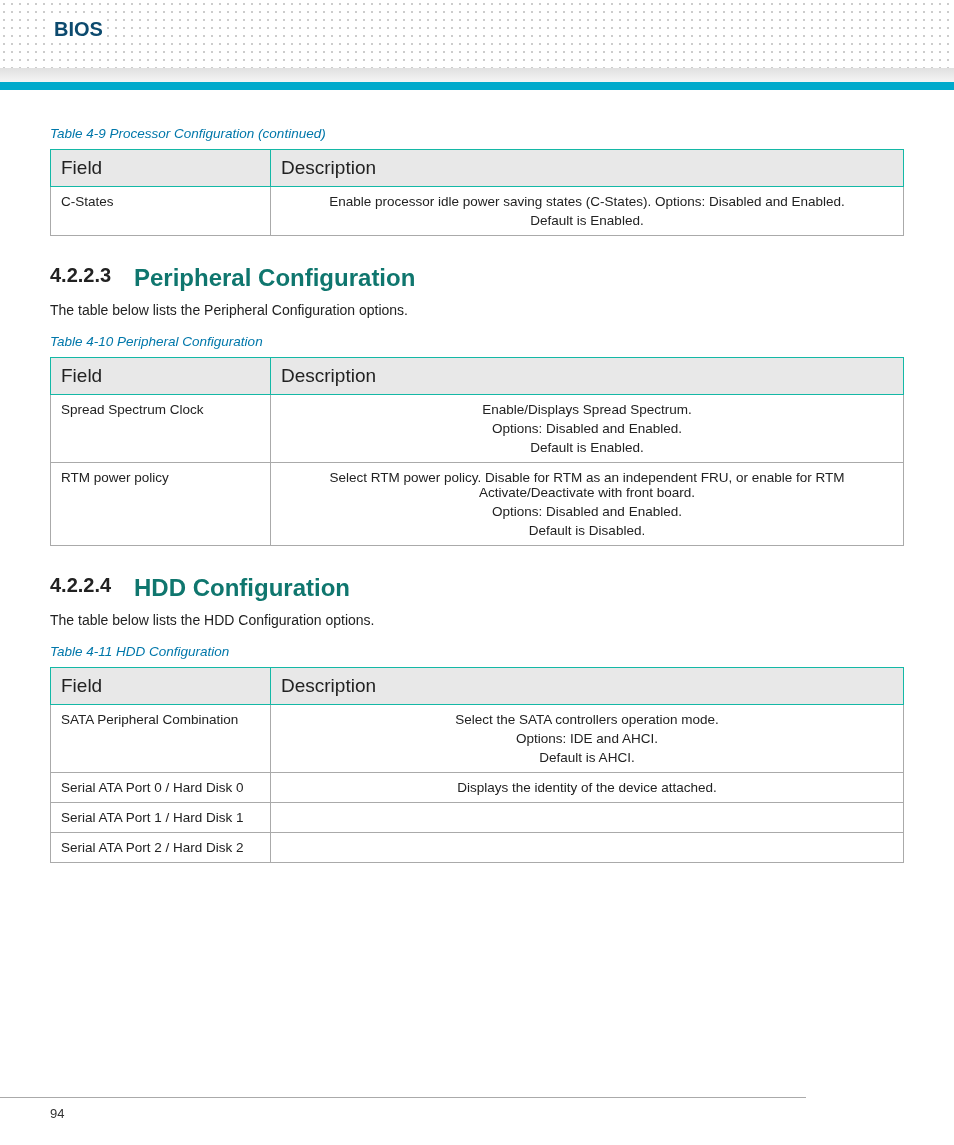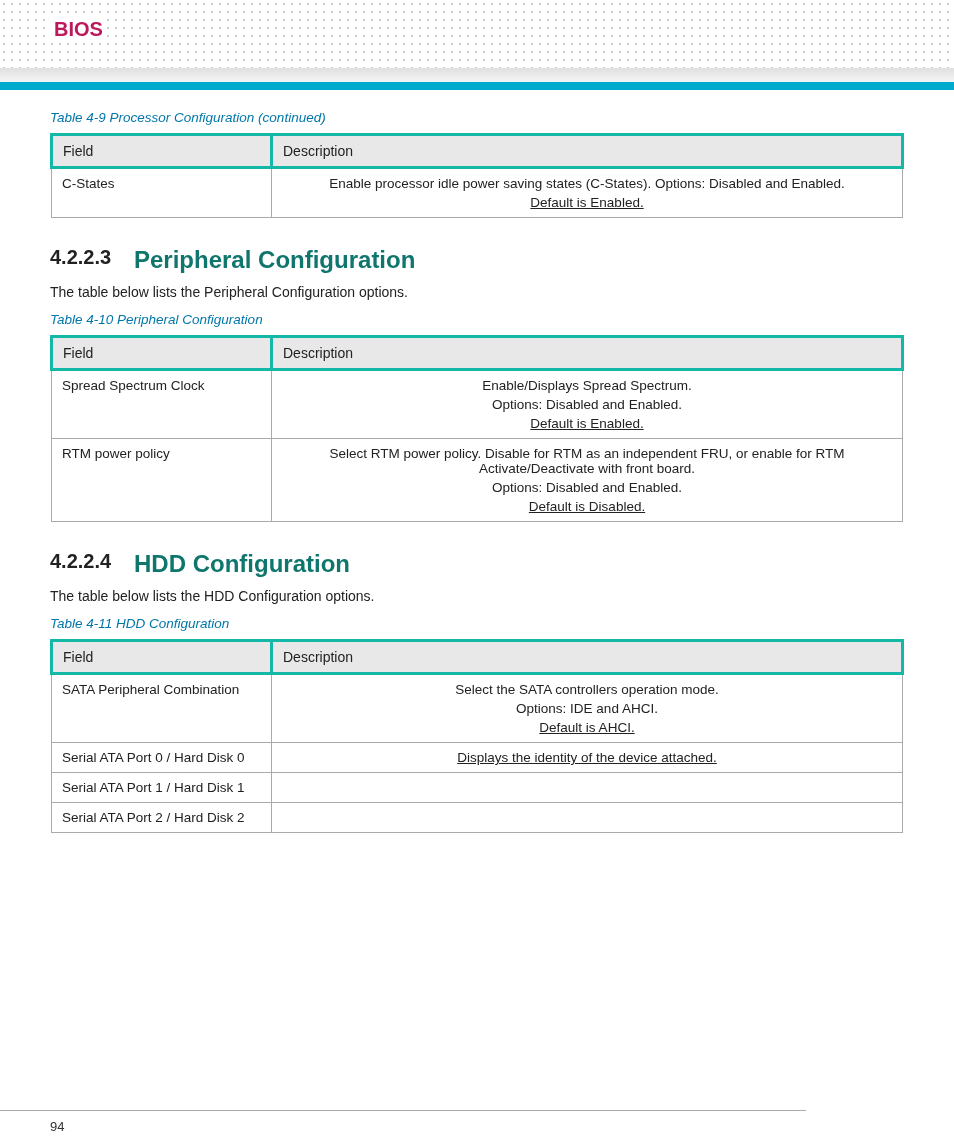--- a/index.html
+++ b/index.html
@@ -25,21 +25,21 @@
       height: 70px;
       background-image: radial-gradient(circle, #ccc 1px, transparent 1px);
       background-size: 8px 8px;
     }
     .header-title {
       position: absolute;
       top: 18px;
       left: 50px;
       font-size: 20px;
       font-weight: bold;
-      color: #be185d;
+      color: #0c4a6e;
       background: #fff;
       padding: 0 4px;
       z-index: 2;
     }
     .header-blue-bar {
       position: absolute;
       bottom: 0;
       left: 0; right: 0;
       height: 8px;
       background: #00aacc;
@@ -56,20 +56,21 @@
     .content {
       padding: 20px 50px 40px 50px;
     }
 
     
     .table-caption {
       font-style: italic;
       color: #0077aa;
       font-size: 13.5px;
       margin-bottom: 8px;
+      margin-top: 16px;
     }
 
     
     .section-heading {
       display: flex;
       align-items: flex-start;
       margin-top: 28px;
       margin-bottom: 10px;
     }
     .section-number {
@@ -91,51 +92,50 @@
     }
 
     
     table {
       border-collapse: collapse;
       width: 100%;
       margin-bottom: 4px;
     }
     th {
       background: #e8e8e8;
-      border: 3px solid #14b8a6;
+      border: 1px solid #14b8a6;
       padding: 7px 10px;
       text-align: left;
       font-weight: normal;
-      font-size: 14px;
+      font-size: 19px;
     }
     td {
       border: 1px solid #aaa;
       padding: 7px 10px;
       vertical-align: top;
       font-size: 13.5px;
     }
     .col-field {
       width: 220px;
     }
     .col-field-narrow {
       width: 220px;
     }
     td p {
       margin-bottom: 4px;
       text-align: center;
     }
     td p:last-child {
       margin-bottom: 0;
-      text-decoration: underline;
     }
 
     
     .footer {
       position: fixed;
-      bottom: 3px;
+      bottom: 16px;
       left: 0;
       right: 0;
       width: 806px;
       border-top: 1px solid #aaa;
       padding: 8px 50px;
       display: flex;
       justify-content: space-between;
       font-size: 13px;
       color: #333;
       background: #fff;

